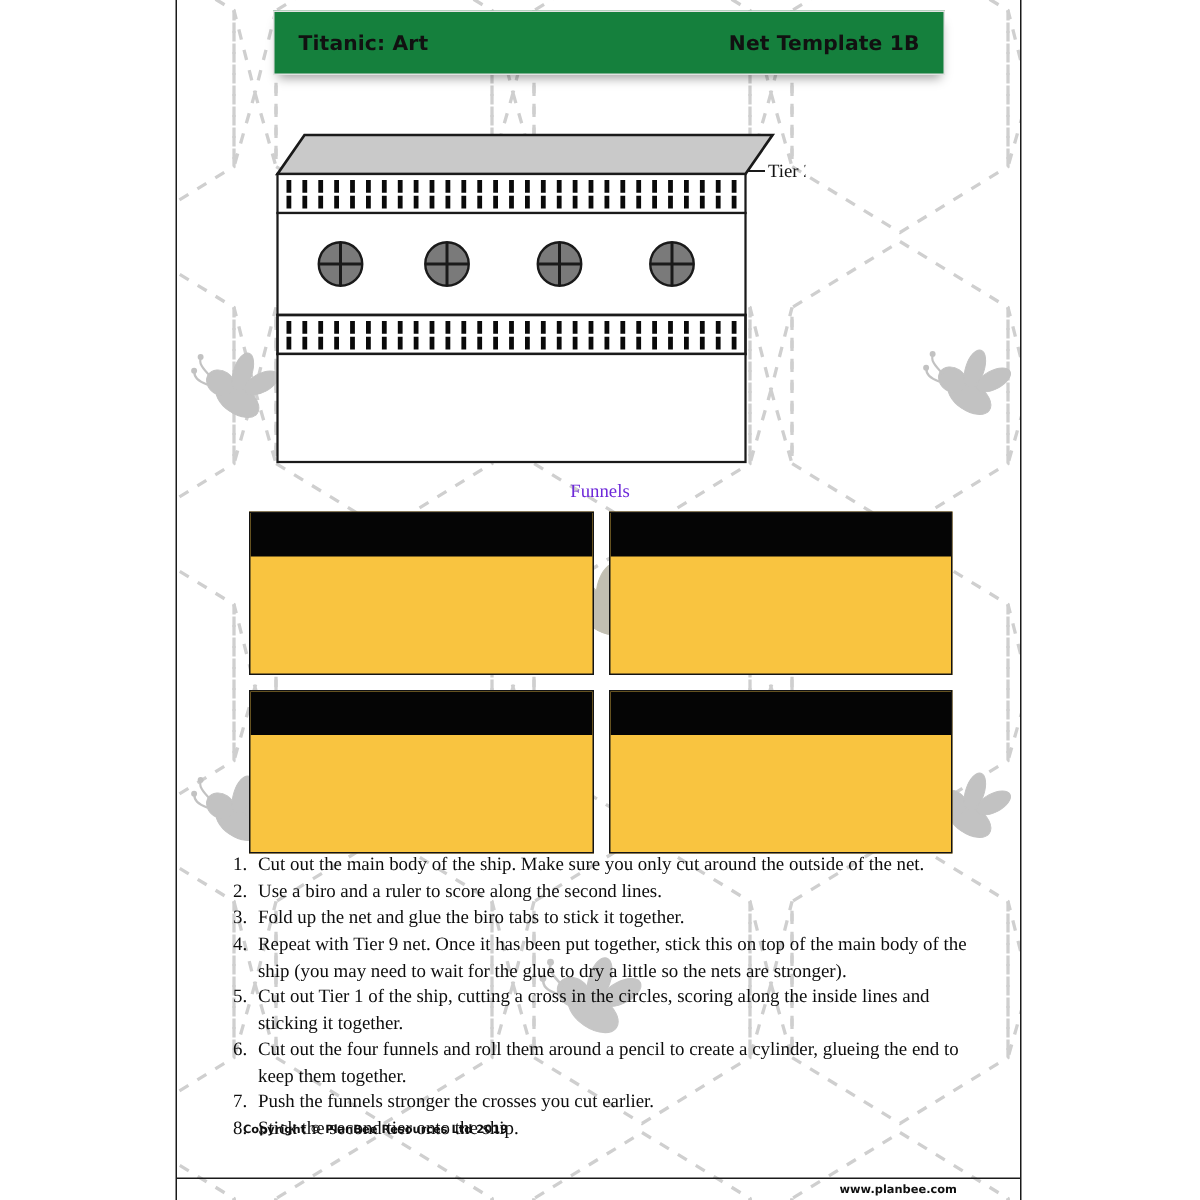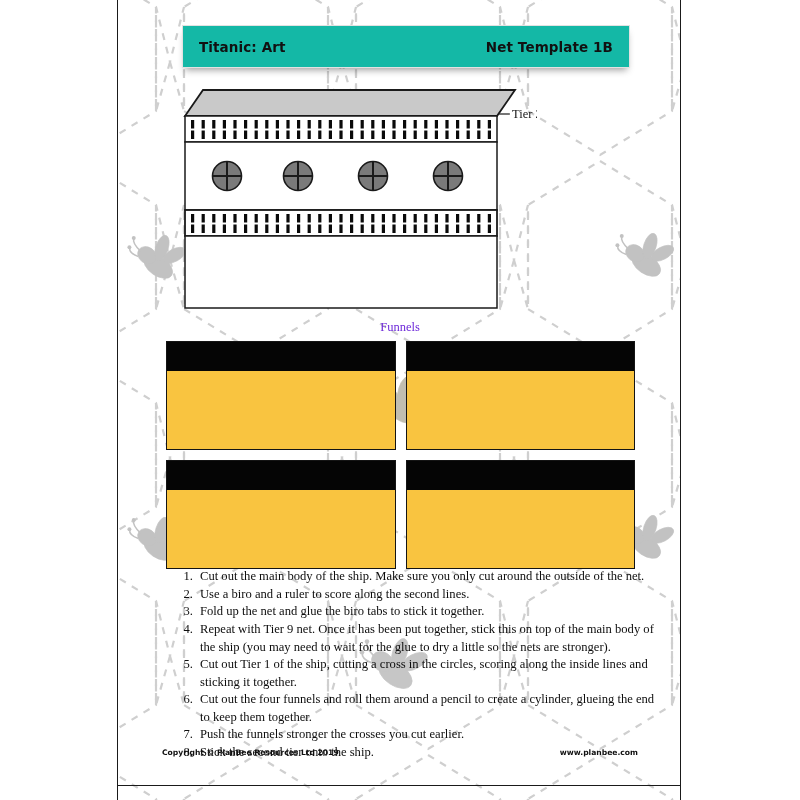--- a/index.html
+++ b/index.html
@@ -43,24 +43,24 @@
   .bee {
     position: absolute;
     z-index: 1;
     pointer-events: none;
   }
 
   
   #header-box {
     position: absolute;
     left: 64px;
-    top: 25px;
+    top: 7px;
     width: 448px;
     height: 43px;
-    background: #14b8a6;
+    background: #15803d;
     border: 1px solid #e2e2e2;
     box-shadow: 0 5px 7px -3px rgba(0,0,0,0.38);
     z-index: 4;
     display: flex;
     align-items: center;
     justify-content: space-between;
     padding: 0 16px;
     box-sizing: border-box;
     gap: 18px;
   }
@@ -127,21 +127,21 @@
   
   #instructions {
     position: absolute;
     left: 38px;
     top: 568px;
     width: 500px;
     z-index: 3;
   }
   #instructions ol {
     margin: 0;
-    padding: 0 0 0 40px;
+    padding: 0 0 0 12px;
     list-style-position: outside;
   }
   #instructions li {
     font-family: "Liberation Serif", serif;
     font-size: 12.6px;
     line-height: 17.4px;
     color: #0d0d0d;
     margin-bottom: 0.3px;
     padding-left: 4px;
   }
@@ -158,21 +158,21 @@
   .ftr-text {
     position: absolute;
     font-family: "DejaVu Sans", sans-serif;
     font-weight: bold;
     font-size: 7.6px;
     color: #101010;
     white-space: nowrap;
     top: 0;
   }
   #footer-copyright { left: 44px; }
-  #footer-url { right: 44px; }
+  #footer-url { right: 44px; margin-top: 40px; }
 
   #footer-rule {
     position: absolute;
     left: 0;
     top: 785px;
     width: 564px;
     height: 1.4px;
     background: #1a1a1a;
     z-index: 3;
   }

